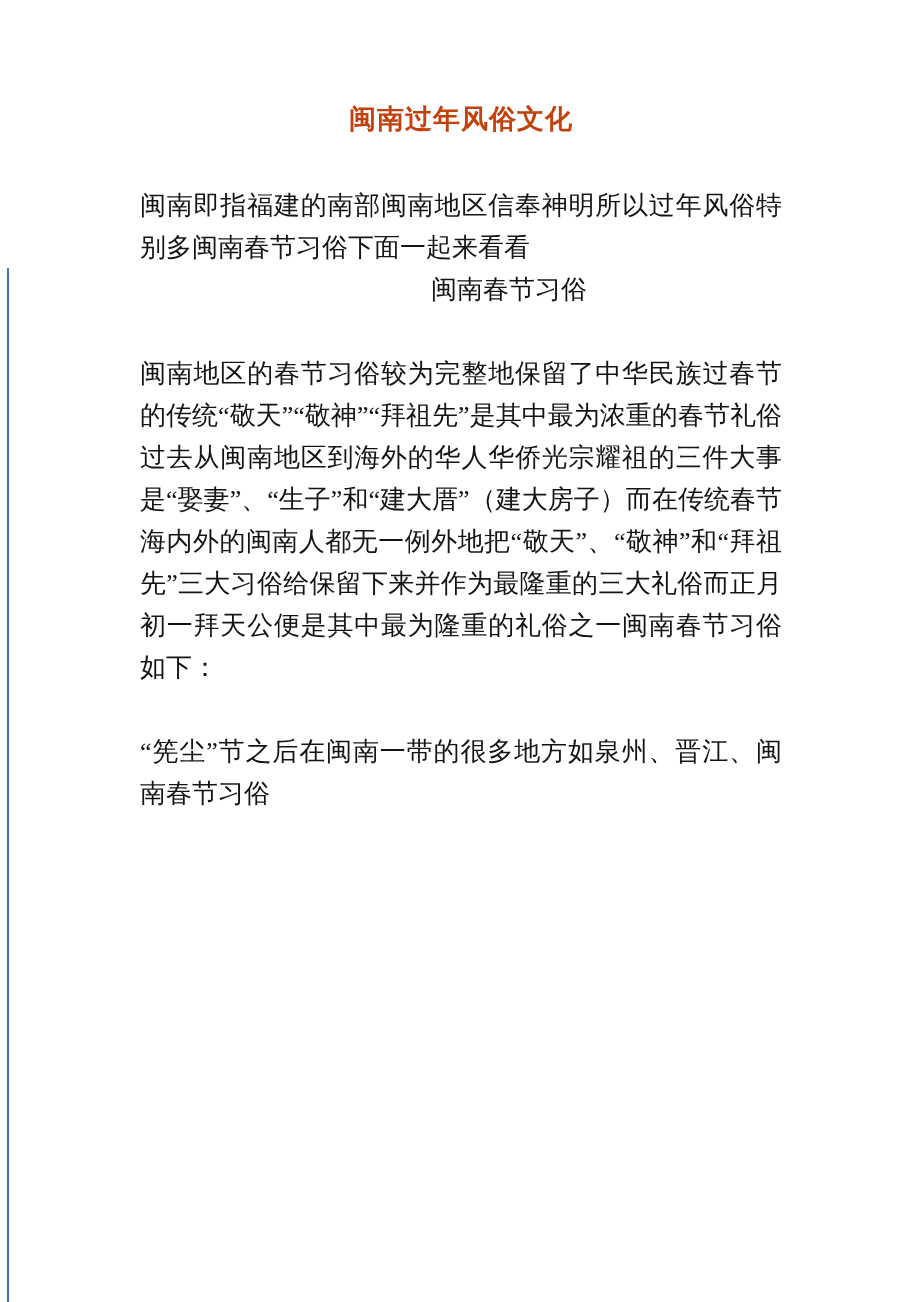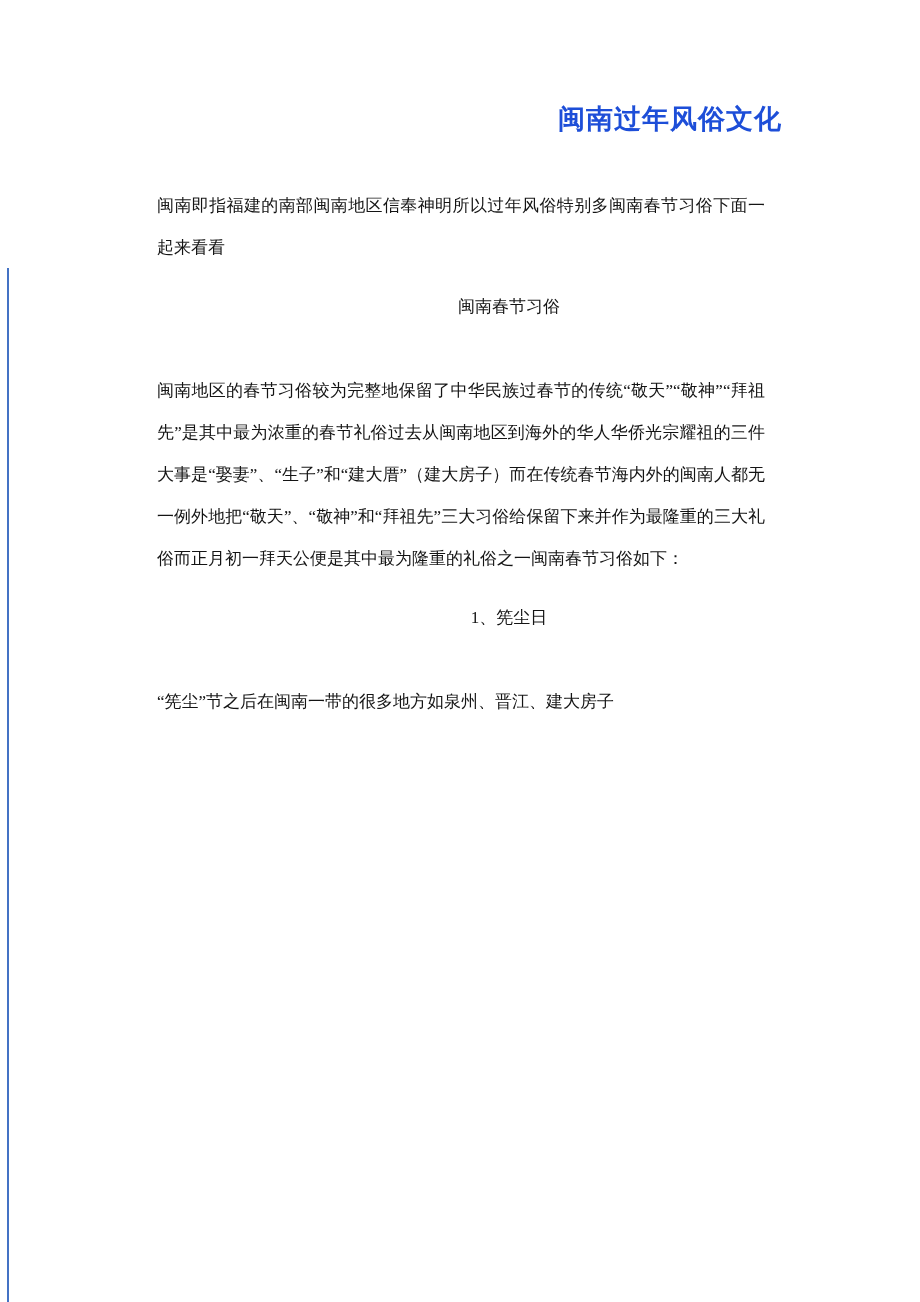--- a/index.html
+++ b/index.html
@@ -34,22 +34,22 @@
     line-height: 40px;
     font-weight: bold;
     text-align: center;
     letter-spacing: 1px;
     color: #dd1b1b;
   }
   .doc-body {
     margin-top: 46px;
   }
   .para {
-    margin: 17px;
-    font-size: 17px;
+    margin: 0;
+    font-size: 26px;
     line-height: 42px;
     color: #141414;
     text-align: justify;
     word-break: break-all;
   }
   .para.body + .para.body,
   .para.subhead + .para.body {
     margin-top: 42px;
   }
   .para.subhead {
@@ -57,23 +57,22 @@
     padding-left: 96px;
     text-align: center;
   }
 </style>
 </head>
 <body>
 
 <div class="page-border-line" style="background: rgb(68, 114, 196);"></div>
 
 <div class="doc">
-  <h1 class="doc-title" style="color: #1d4ed8; text-align: right;">闽南过年风俗文化</h1>
+  <h1 class="doc-title" style="color: #c2410c;">闽南过年风俗文化</h1>
 
   <div class="doc-body">
 
   <p class="para body">闽南即指福建的南部闽南地区信奉神明所以过年风俗特别多闽南春节习俗下面一起来看看</p>
       <p class="para subhead">闽南春节习俗</p>
       <p class="para body">闽南地区的春节习俗较为完整地保留了中华民族过春节的传统“敬天”“敬神”“拜祖先”是其中最为浓重的春节礼俗过去从闽南地区到海外的华人华侨光宗耀祖的三件大事是“娶妻”、“生子”和“建大厝”（建大房子）而在传统春节海内外的闽南人都无一例外地把“敬天”、“敬神”和“拜祖先”三大习俗给保留下来并作为最隆重的三大礼俗而正月初一拜天公便是其中最为隆重的礼俗之一闽南春节习俗如下：</p>
-      <p class="para subhead">1、筅尘日</p>
-      <p class="para body">“筅尘”节之后在闽南一带的很多地方如泉州、晋江、建大房子</p>
+      <p class="para body">“筅尘”节之后在闽南一带的很多地方如泉州、晋江、闽南春节习俗</p>
     </div>
 </div>
 
 </body></html>

